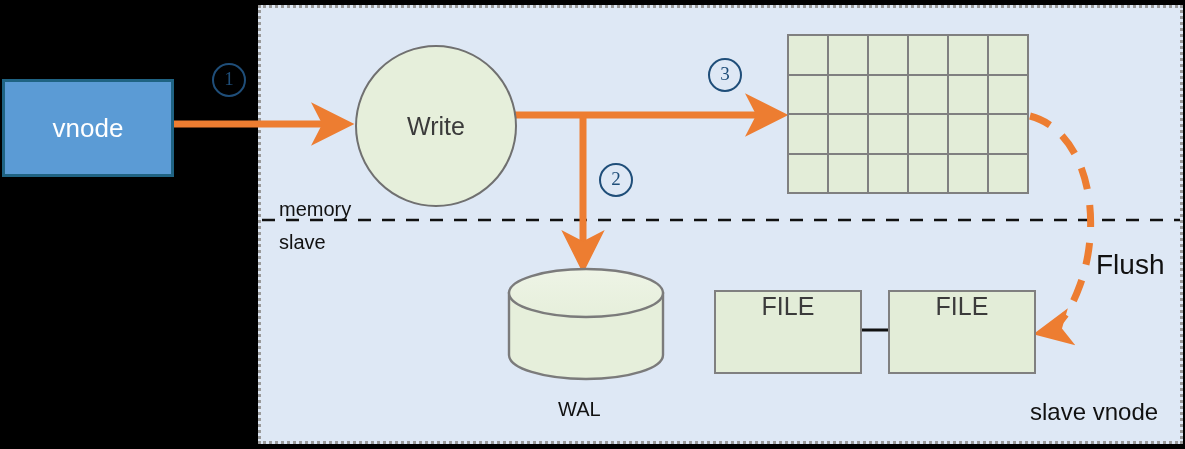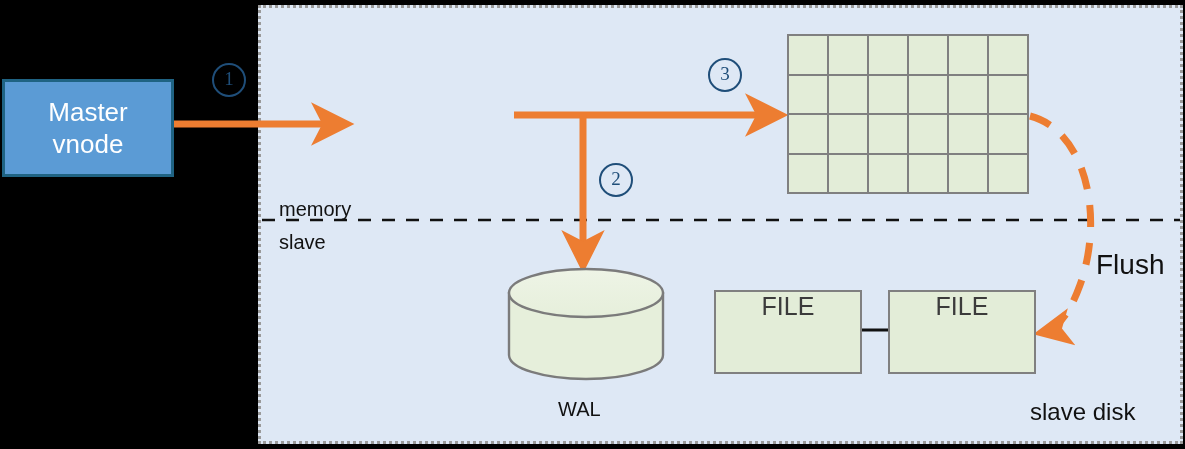--- a/index.html
+++ b/index.html
@@ -125,24 +125,26 @@
       <path d="M509,293 L509,355 A77,24 0 0 0 663,355 L663,293 Z" fill="#E6EFDB" stroke="#7b7b7b" stroke-width="2.4"></path>
       <ellipse cx="586" cy="293" rx="77" ry="24" fill="url(#cylTop)" stroke="#7b7b7b" stroke-width="2.4"></ellipse>
     </g>
 
     <line x1="858" y1="330" x2="888" y2="330" stroke="#111111" stroke-width="3"></line>
 
     <path d="M1030,116 C1085,130 1105,215 1080,285 C1068,318 1055,330 1040,333" fill="none" stroke="#ED7D31" stroke-width="7" stroke-dasharray="22,16" stroke-linecap="butt" marker-end="url(#arrowOrangeDash)"></path>
   </svg>
 
   <div class="master-box" style="left:2px;top:79px;width:166px;height:92px;">
-    <span>Master</span>
     <span>vnode</span>
   </div>
 
+  <div class="write-circle" style="left:355px;top:45px;width:158px;height:158px;">
+    <span class="node-label" style="position:static;">Write</span>
+  </div>
 
   <div class="grid-table" style="left:787px;top:34px;width:242px;height:160px;grid-template-columns:repeat(6,1fr);grid-template-rows:repeat(4,1fr);box-sizing:border-box;">
     <div class="grid-cell"></div>
     <div class="grid-cell"></div>
     <div class="grid-cell"></div>
     <div class="grid-cell"></div>
     <div class="grid-cell"></div>
     <div class="grid-cell"></div>
     <div class="grid-cell"></div>
     <div class="grid-cell"></div>
@@ -181,15 +183,15 @@
     <span>3</span>
   </div>
 
   <div class="txt panel-label" style="left:279px;top:198px;">memory</div>
   <div class="txt panel-label" style="left:279px;top:231px;">slave</div>
 
   <div class="txt panel-label" style="left:558px;top:398px;font-size:20px;">WAL</div>
 
   <div class="txt panel-label" style="left:1096px;top:249px;font-size:28px;">Flush</div>
 
-  <div class="txt panel-label" style="left:1030px;top:398px;font-size:24px;">slave disk</div>
+  <div class="txt panel-label" style="left:1030px;top:398px;font-size:24px;">slave vnode</div>
 
 </div>
 
 </body></html>

